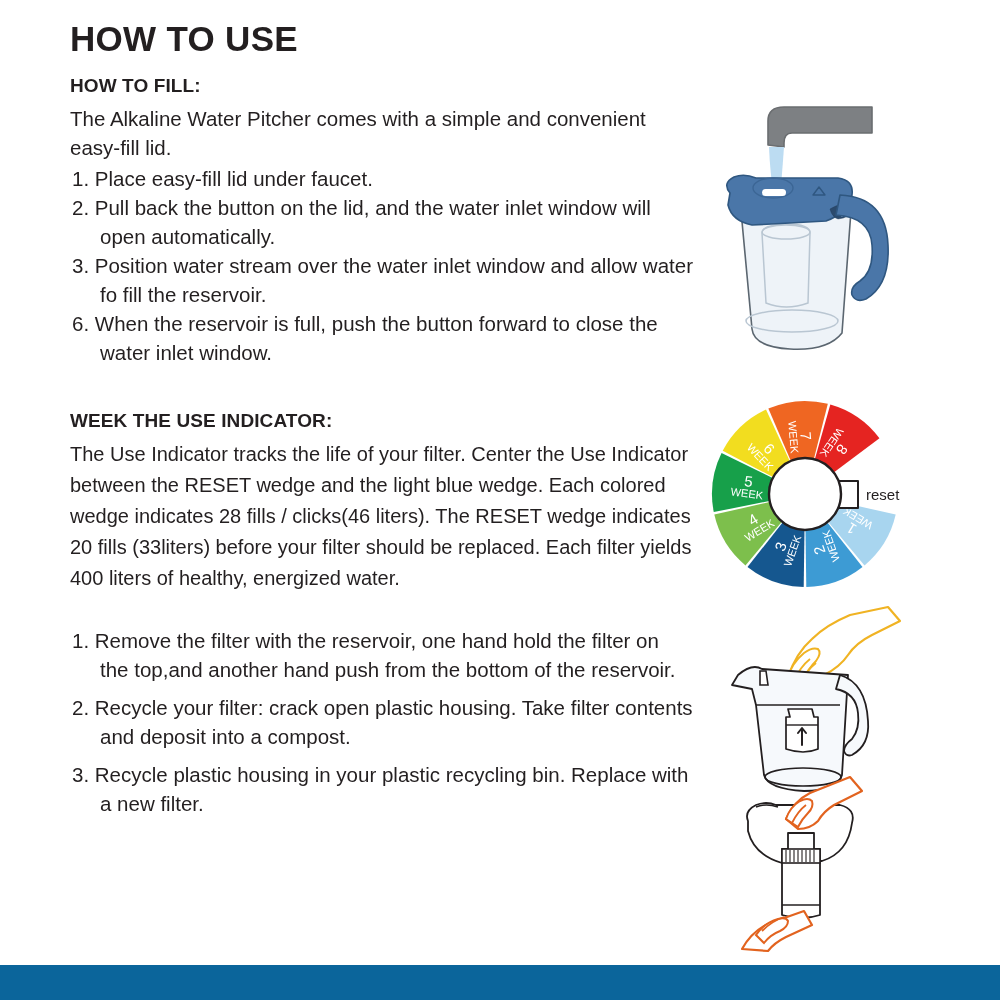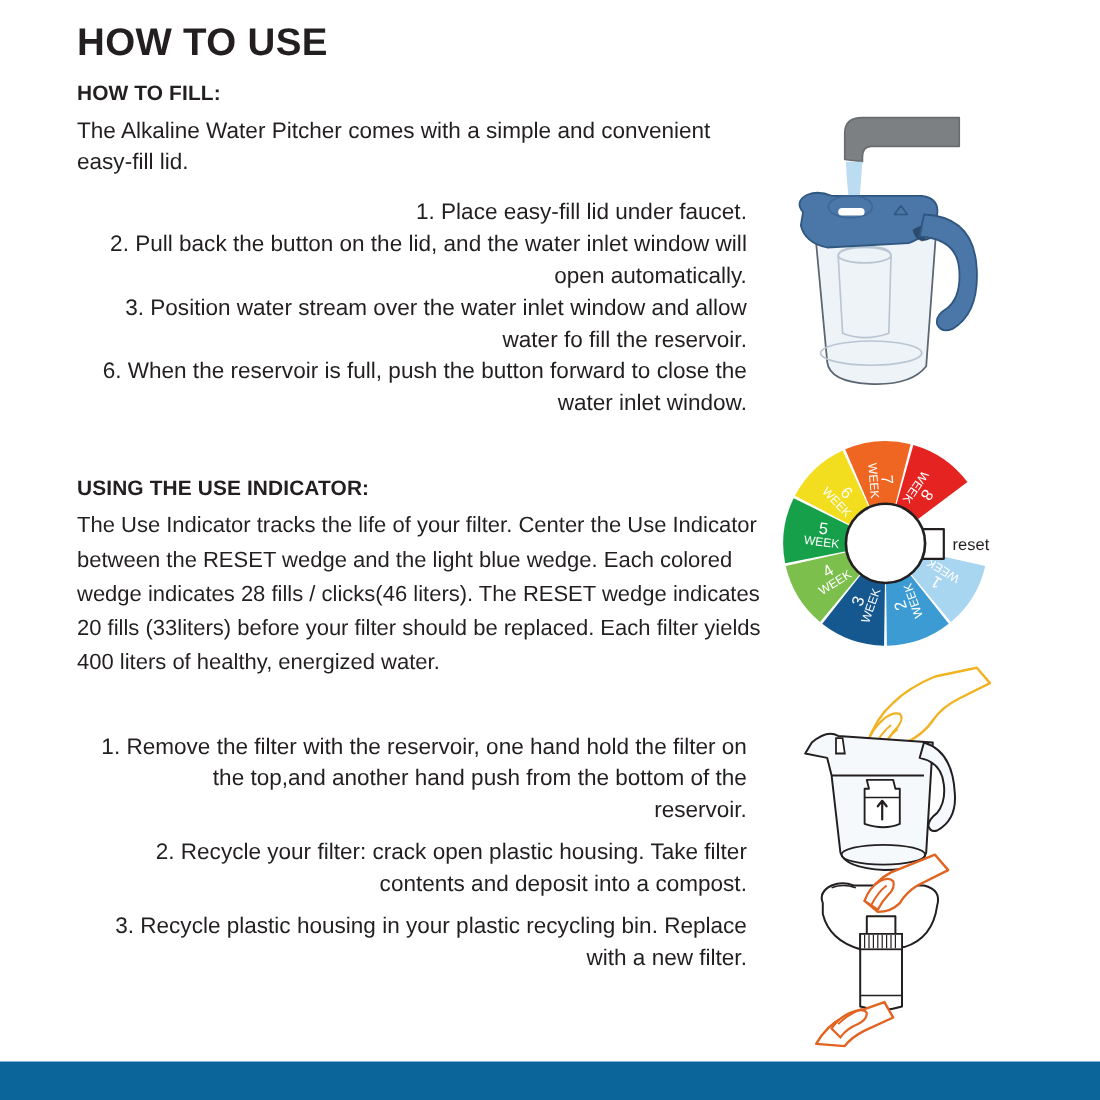--- a/index.html
+++ b/index.html
@@ -46,21 +46,21 @@
   }
 
   .para {
     font-size: 20.5px;
     line-height: 29px;
     margin: 0;
     color: #231f20;
   }
 
   
-  .numlist { margin: 16px; padding: 0; list-style: none; text-align: right; }
+  .numlist { margin: 2px; padding: 0; list-style: none; }
   .numlist li {
     font-size: 20.5px;
     line-height: 29px;
     padding-left: 28px;
     text-indent: -28px;
     margin: 0;
     color: #231f20;
   }
   .numlist.spaced li { margin-bottom: 9px; }
 
@@ -103,21 +103,21 @@
       <li>1. Place easy-fill lid under faucet.</li>
       <li>2. Pull back the button on the lid, and the water inlet window will open automatically.</li>
       <li>3. Position water stream over the water inlet window and allow water fo fill the reservoir.</li>
       <li>6. When the reservoir is full, push the button forward to close the water inlet window.</li>
     </ul>
   </div>
 
   <div class="gap-lg"></div>
 
   <div class="section s2">
-    <h2 class="section-head">USING THE USE INDICATOR:</h2>
+    <h2 class="section-head">WEEK THE USE INDICATOR:</h2>
     <p class="para">The Use Indicator tracks the life of your filter. Center the Use Indicator between the RESET wedge and the light blue wedge. Each colored wedge indicates 28 fills / clicks(46 liters). The RESET wedge indicates 20 fills (33liters) before your filter should be replaced. Each filter yields 400 liters of healthy, energized water.</p>
   </div>
 
   <div class="gap-md"></div>
 
   <div class="section">
     <ul class="numlist spaced">
       <li>1. Remove the filter with the reservoir, one hand hold the filter on the top,and another hand push from the bottom of the reservoir.</li>
       <li>2. Recycle your filter: crack open plastic housing. Take filter contents and deposit into a compost.</li>
       <li>3. Recycle plastic housing in your plastic recycling bin. Replace with a new filter.</li>

